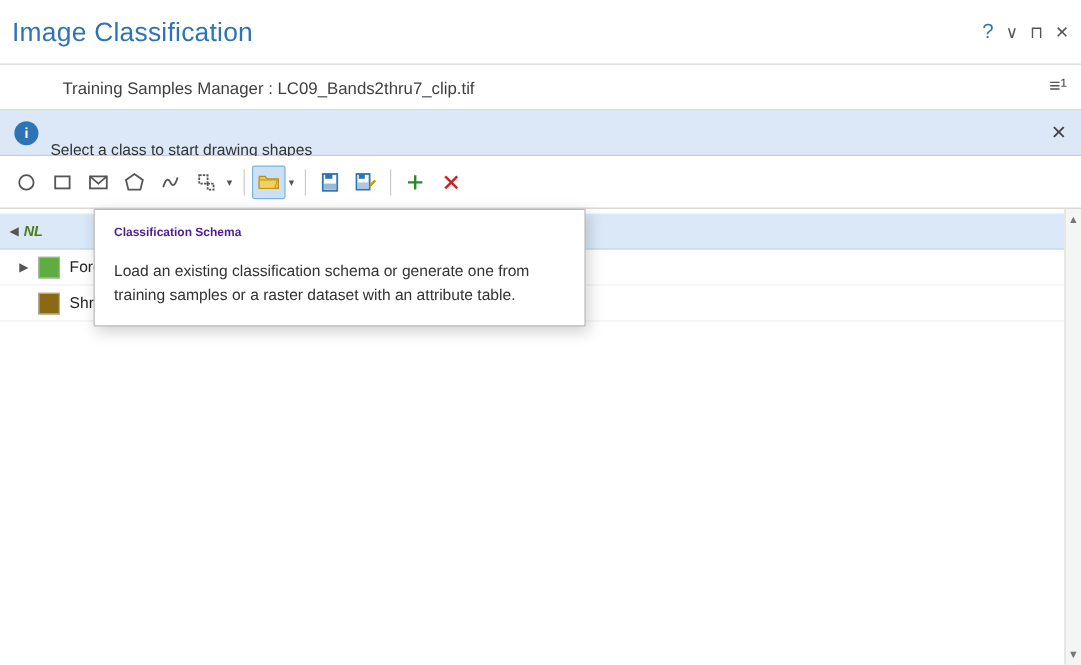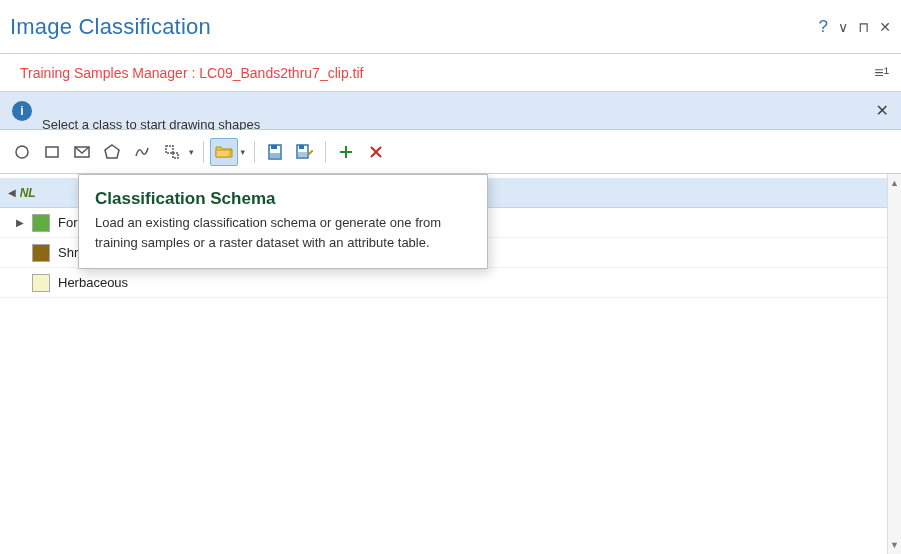--- a/index.html
+++ b/index.html
@@ -51,22 +51,23 @@
     .subtitle-bar {
       background: #fff;
       border-bottom: 1px solid #d0d0d0;
       display: flex;
       align-items: center;
       justify-content: space-between;
       padding: 6px 12px 6px 20px;
       height: 38px;
     }
     .subtitle-text {
-      color: #ef4444;
+      color: #404040;
       font-size: 14px;
+      margin-left: 32px;
     }
     .subtitle-icon {
       color: #555;
       font-size: 16px;
     }
 
     
     .info-bar {
       background: #dce8f7;
       border-bottom: 1px solid #b8d0ea;
@@ -153,23 +154,23 @@
       background: white;
       border: 1px solid #bbb;
       box-shadow: 2px 4px 12px rgba(0,0,0,0.18);
       width: 410px;
       padding: 14px 16px 16px 16px;
       z-index: 100;
       border-radius: 1px;
     }
     .tooltip-title {
       font-weight: 700;
-      font-size: 17px;
-      color: #14532d;
-      margin-bottom: 4px;
+      font-size: 10px;
+      color: #4c1d95;
+      margin-bottom: 16px;
     }
     .tooltip-body {
       font-size: 13px;
       color: #333;
       line-height: 1.5;
     }
 
     
     .main-content {
       background: #f5f5f5;
@@ -383,25 +384,20 @@
       <div class="color-swatch" style="background:#5fad41;"></div>
       <span class="item-label">Forest</span>
     </div>
 
     <div class="tree-item" style="padding-left:16px;">
       <span class="tree-arrow" style="visibility:hidden;">▶</span>
       <div class="color-swatch" style="background:#8b6914;"></div>
       <span class="item-label">Shrubland</span>
     </div>
 
-    <div class="tree-item" style="padding-left:16px;">
-      <span class="tree-arrow" style="visibility:hidden;">▶</span>
-      <div class="color-swatch" style="background:#f5f5c8;border:1px solid #aaa;"></div>
-      <span class="item-label">Herbaceous</span>
-    </div>
   </div>
 
   <div class="scroll-track">
     <span class="scroll-arrow">▲</span>
     <div style="flex:1;"></div>
     <span class="scroll-arrow">▼</span>
   </div>
 </div>
 
 </body></html>

